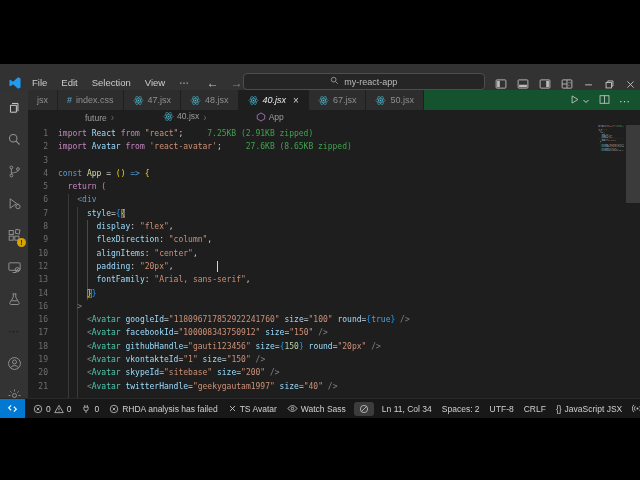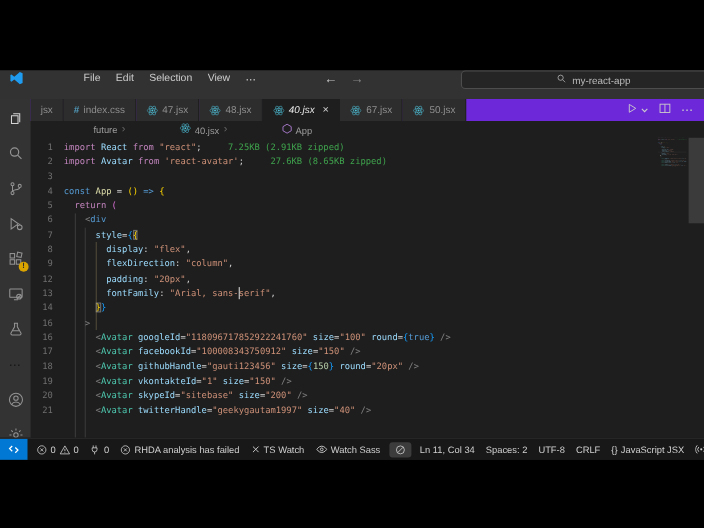--- a/index.html
+++ b/index.html
@@ -2,21 +2,21 @@
 <html><head>
 <meta charset="utf-8">
 <style>
   html,body{margin:0;padding:0;background:#000;}
   .stage{position:relative;width:640px;height:480px;background:#000;overflow:hidden;
          font-family:"Liberation Sans",sans-serif;-webkit-font-smoothing:antialiased;}
   .window{position:absolute;top:64px;left:0;width:640px;height:354px;background:#1e1e1e;}
 
   
   .titlebar{position:absolute;top:0;left:0;right:0;height:26px;background:#323233;display:flex;
-            align-items:flex-start;color:#cccccc;font-size:9.5px;padding:0 8px;box-sizing:border-box;gap:44px;}
+            align-items:flex-end;color:#cccccc;font-size:9.5px;padding:0 8px;box-sizing:border-box;}
   .logo{display:flex;align-items:center;margin-right:4px;}
   .menus{display:flex;gap:2px;}
   .menus span{padding:2px 6px;white-space:nowrap;}
   .nav{display:flex;gap:12px;margin-left:12px;font-size:12px;color:#c5c5c5;}
   .tb-spacer{flex:1;}
   .searchbox{width:240px;height:15px;background:#252526;border:1px solid #4d4d4d;border-radius:4px;
              display:flex;align-items:center;justify-content:center;gap:5px;color:#bbbbbb;font-size:9px;flex:none;}
   .tb-icons{display:flex;align-items:center;gap:10px;margin-left:10px;}
   .tb-icons span{display:flex;align-items:center;}
 
@@ -24,34 +24,34 @@
   .activitybar{position:absolute;top:26px;left:0;width:28px;bottom:20px;background:#333333;
                display:flex;flex-direction:column;justify-content:space-between;align-items:center;padding:1px 0;}
   .ab-col{display:flex;flex-direction:column;align-items:center;}
   .ab-item{width:28px;height:32px;display:flex;align-items:center;justify-content:center;position:relative;}
   .ab-item .glyph{opacity:.62;display:flex;}
   .ab-item.active .glyph{opacity:1;}
   .badge{position:absolute;right:2px;bottom:4px;width:9px;height:9px;border-radius:50%;background:#d9a400;
          color:#2b2b2b;font-size:7px;font-weight:bold;line-height:9px;text-align:center;}
 
   
-  .tabbar{position:absolute;top:26px;left:28px;right:0;height:20px;background:#6d28d9;display:flex;justify-content:space-between;}
+  .tabbar{position:absolute;top:26px;left:28px;right:0;height:20px;background:#14532d;display:flex;justify-content:space-between;}
   #tabs{display:flex;height:20px;overflow:hidden;}
   .tab{display:flex;align-items:center;gap:4px;padding:0 9px;background:#2d2d2d;border-right:1px solid #1f1f1f;
        color:#8f8f8f;font-size:9px;white-space:nowrap;}
   .tab.active{background:#1e1e1e;color:#e8e8e8;font-style:italic;}
   .tab .ticon{display:flex;align-items:center;}
   .tab-close{margin-left:3px;color:#cccccc;font-size:10px;font-style:normal;}
   #tab-actions{display:flex;align-items:center;gap:9px;padding:0 9px;color:#cccccc;}
   #tab-actions .ta{display:flex;align-items:center;gap:2px;}
 
   
   .breadcrumb{position:absolute;top:46px;left:28px;right:0;height:15px;background:#1e1e1e;display:flex;
               align-items:center;gap:4px;font-size:8.5px;color:#9d9d9d;padding-left:12px;box-sizing:border-box;}
-  .bc-item{display:flex;align-items:flex-end;gap:3px;padding-left:45px;}
+  .bc-item{display:flex;align-items:flex-start;gap:3px;padding-left:45px;}
   .bc-sep{color:#666;font-size:10px;line-height:10px;}
 
   
   .editor{position:absolute;top:61px;left:28px;right:0;bottom:20px;background:#1e1e1e;overflow:hidden;}
   .lines{position:absolute;top:2px;left:0;right:0;font-family:"DejaVu Sans Mono",monospace;font-size:8px;line-height:13.3px;}
   .line{display:flex;height:13.3px;white-space:pre;}
   .line.cur{background:rgba(255,255,255,0.03);}
   .ln{width:30px;text-align:right;padding-right:10px;box-sizing:border-box;color:#6e6e6e;flex:none;}
   .line.cur .ln{color:#c6c6c6;}
   .kw{color:#C586C0}.kw2{color:#569CD6}.var{color:#9CDCFE}.fn{color:#DCDCAA}.str{color:#CE9178}
@@ -381,20 +381,21 @@
       <div class="lines" id="lines">
           <div class="line"><span class="ln">1</span><span class="code"><span class="tk kw">import</span><span class="tk var"> React</span><span class="tk kw"> from</span><span class="tk str"> "react"</span><span class="tk pun">;</span></span><span class="ann">7.25KB (2.91KB zipped)</span></div>
           <div class="line"><span class="ln">2</span><span class="code"><span class="tk kw">import</span><span class="tk var"> Avatar</span><span class="tk kw"> from</span><span class="tk str"> 'react-avatar'</span><span class="tk pun">;</span></span><span class="ann">27.6KB (8.65KB zipped)</span></div>
           <div class="line"><span class="ln">3</span><span class="code"></span></div>
           <div class="line"><span class="ln">4</span><span class="code"><span class="tk kw2">const</span><span class="tk fn"> App</span><span class="tk pun"> = </span><span class="tk b1">(</span><span class="tk b1">)</span><span class="tk pun"> </span><span class="tk kw2">=&gt;</span><span class="tk pun"> </span><span class="tk b1">{</span></span></div>
           <div class="line"><span class="ln">5</span><span class="code"><span class="tk kw">  return</span><span class="tk pun"> </span><span class="tk b2">(</span></span></div>
           <div class="line"><span class="ln">6</span><span class="code"><span class="tk pun">    </span><span class="tk tagp">&lt;</span><span class="tk tag">div</span></span></div>
           <div class="line"><span class="ln">7</span><span class="code"><span class="tk attr">      style</span><span class="tk pun">=</span><span class="tk b3">{</span><span class="tk b1 boxed">{</span></span></div>
           <div class="line"><span class="ln">8</span><span class="code"><span class="tk attr">        display</span><span class="tk pun">:</span><span class="tk str"> "flex"</span><span class="tk pun">,</span></span></div>
           <div class="line"><span class="ln">9</span><span class="code"><span class="tk attr">        flexDirection</span><span class="tk pun">:</span><span class="tk str"> "column"</span><span class="tk pun">,</span></span></div>
+          <div class="line"><span class="ln">10</span><span class="code"><span class="tk attr">        alignItems</span><span class="tk pun">:</span><span class="tk str"> "center"</span><span class="tk pun">,</span></span></div>
           <div class="line"><span class="ln">12</span><span class="code"><span class="tk attr">        padding</span><span class="tk pun">:</span><span class="tk str"> "20px"</span><span class="tk pun">,</span></span></div>
           <div class="line"><span class="ln">13</span><span class="code"><span class="tk attr">        fontFamily</span><span class="tk pun">:</span><span class="tk str"> "Arial, sans-serif"</span><span class="tk pun">,</span></span></div>
           <div class="line"><span class="ln">14</span><span class="code"><span class="tk pun">      </span><span class="tk b1 boxed">}</span><span class="tk b3">}</span></span></div>
           <div class="line"><span class="ln">16</span><span class="code"><span class="tk pun">    </span><span class="tk tagp">&gt;</span></span></div>
           <div class="line"><span class="ln">16</span><span class="code"><span class="tk pun">      </span><span class="tk tagp">&lt;</span><span class="tk comp">Avatar</span><span class="tk attr"> googleId</span><span class="tk pun">=</span><span class="tk str">"118096717852922241760"</span><span class="tk attr"> size</span><span class="tk pun">=</span><span class="tk str">"100"</span><span class="tk attr"> round</span><span class="tk pun">=</span><span class="tk b3">{</span><span class="tk kw2">true</span><span class="tk b3">}</span><span class="tk pun"> </span><span class="tk tagp">/&gt;</span></span></div>
           <div class="line"><span class="ln">17</span><span class="code"><span class="tk pun">      </span><span class="tk tagp">&lt;</span><span class="tk comp">Avatar</span><span class="tk attr"> facebookId</span><span class="tk pun">=</span><span class="tk str">"100008343750912"</span><span class="tk attr"> size</span><span class="tk pun">=</span><span class="tk str">"150"</span><span class="tk pun"> </span><span class="tk tagp">/&gt;</span></span></div>
           <div class="line"><span class="ln">18</span><span class="code"><span class="tk pun">      </span><span class="tk tagp">&lt;</span><span class="tk comp">Avatar</span><span class="tk attr"> githubHandle</span><span class="tk pun">=</span><span class="tk str">"gauti123456"</span><span class="tk attr"> size</span><span class="tk pun">=</span><span class="tk b3">{</span><span class="tk num">150</span><span class="tk b3">}</span><span class="tk attr"> round</span><span class="tk pun">=</span><span class="tk str">"20px"</span><span class="tk pun"> </span><span class="tk tagp">/&gt;</span></span></div>
           <div class="line"><span class="ln">19</span><span class="code"><span class="tk pun">      </span><span class="tk tagp">&lt;</span><span class="tk comp">Avatar</span><span class="tk attr"> vkontakteId</span><span class="tk pun">=</span><span class="tk str">"1"</span><span class="tk attr"> size</span><span class="tk pun">=</span><span class="tk str">"150"</span><span class="tk pun"> </span><span class="tk tagp">/&gt;</span></span></div>
           <div class="line"><span class="ln">20</span><span class="code"><span class="tk pun">      </span><span class="tk tagp">&lt;</span><span class="tk comp">Avatar</span><span class="tk attr"> skypeId</span><span class="tk pun">=</span><span class="tk str">"sitebase"</span><span class="tk attr"> size</span><span class="tk pun">=</span><span class="tk str">"200"</span><span class="tk pun"> </span><span class="tk tagp">/&gt;</span></span></div>
           <div class="line"><span class="ln">21</span><span class="code"><span class="tk pun">      </span><span class="tk tagp">&lt;</span><span class="tk comp">Avatar</span><span class="tk attr"> twitterHandle</span><span class="tk pun">=</span><span class="tk str">"geekygautam1997"</span><span class="tk attr"> size</span><span class="tk pun">=</span><span class="tk str">"40"</span><span class="tk pun"> </span><span class="tk tagp">/&gt;</span></span></div>
@@ -470,21 +471,21 @@
               </svg>
             </span>
             <span>RHDA analysis has failed</span>
           </span>
           <span class="sb-item">
             <span>
               <svg width="9" height="9" viewBox="0 0 16 16" fill="none" stroke="#cfcfcf" stroke-width="1.2">
                 <path d="M3.5 3.5 12.5 12.5M12.5 3.5 3.5 12.5" stroke-width="1.5"></path>
               </svg>
             </span>
-            <span>TS Watch</span>
+            <span>TS Avatar</span>
           </span>
           <span class="sb-item">
             <span>
               <svg width="11" height="11" viewBox="0 0 16 16" fill="none" stroke="#cfcfcf" stroke-width="1.2">
                 <path d="M1.5 8S4 3.8 8 3.8 14.5 8 14.5 8 12 12.2 8 12.2 1.5 8 1.5 8z"></path>
                 <circle cx="8" cy="8" r="1.8"></circle>
               </svg>
             </span>
             <span>Watch Sass</span>
           </span>

